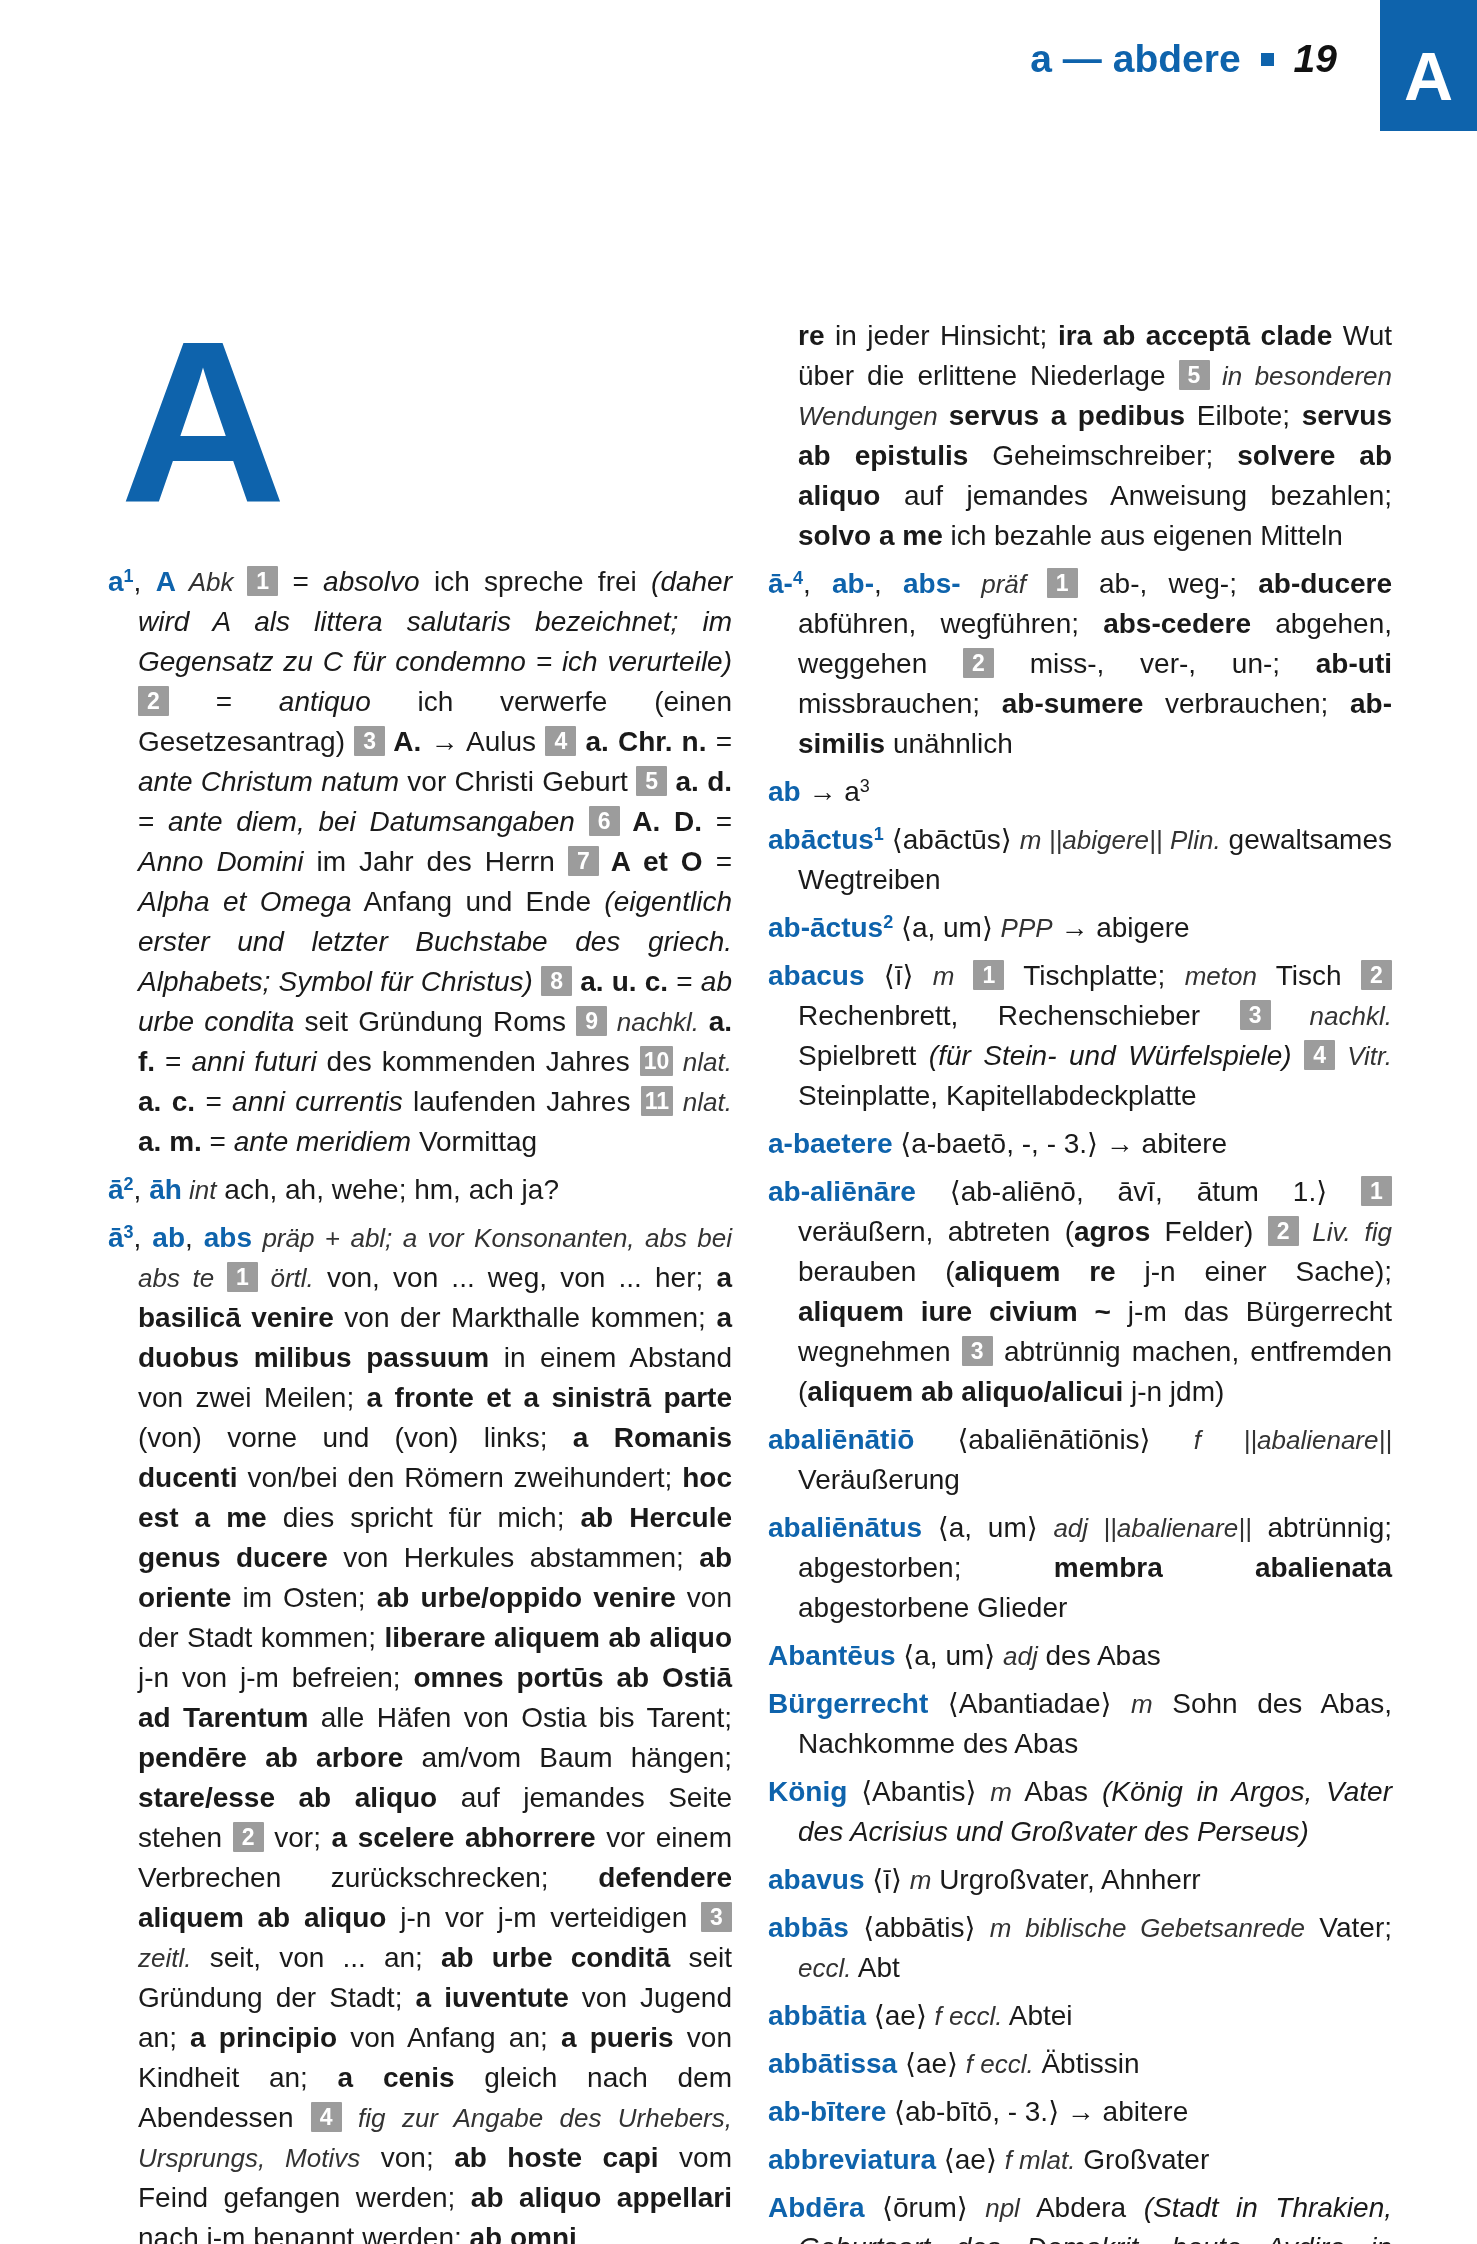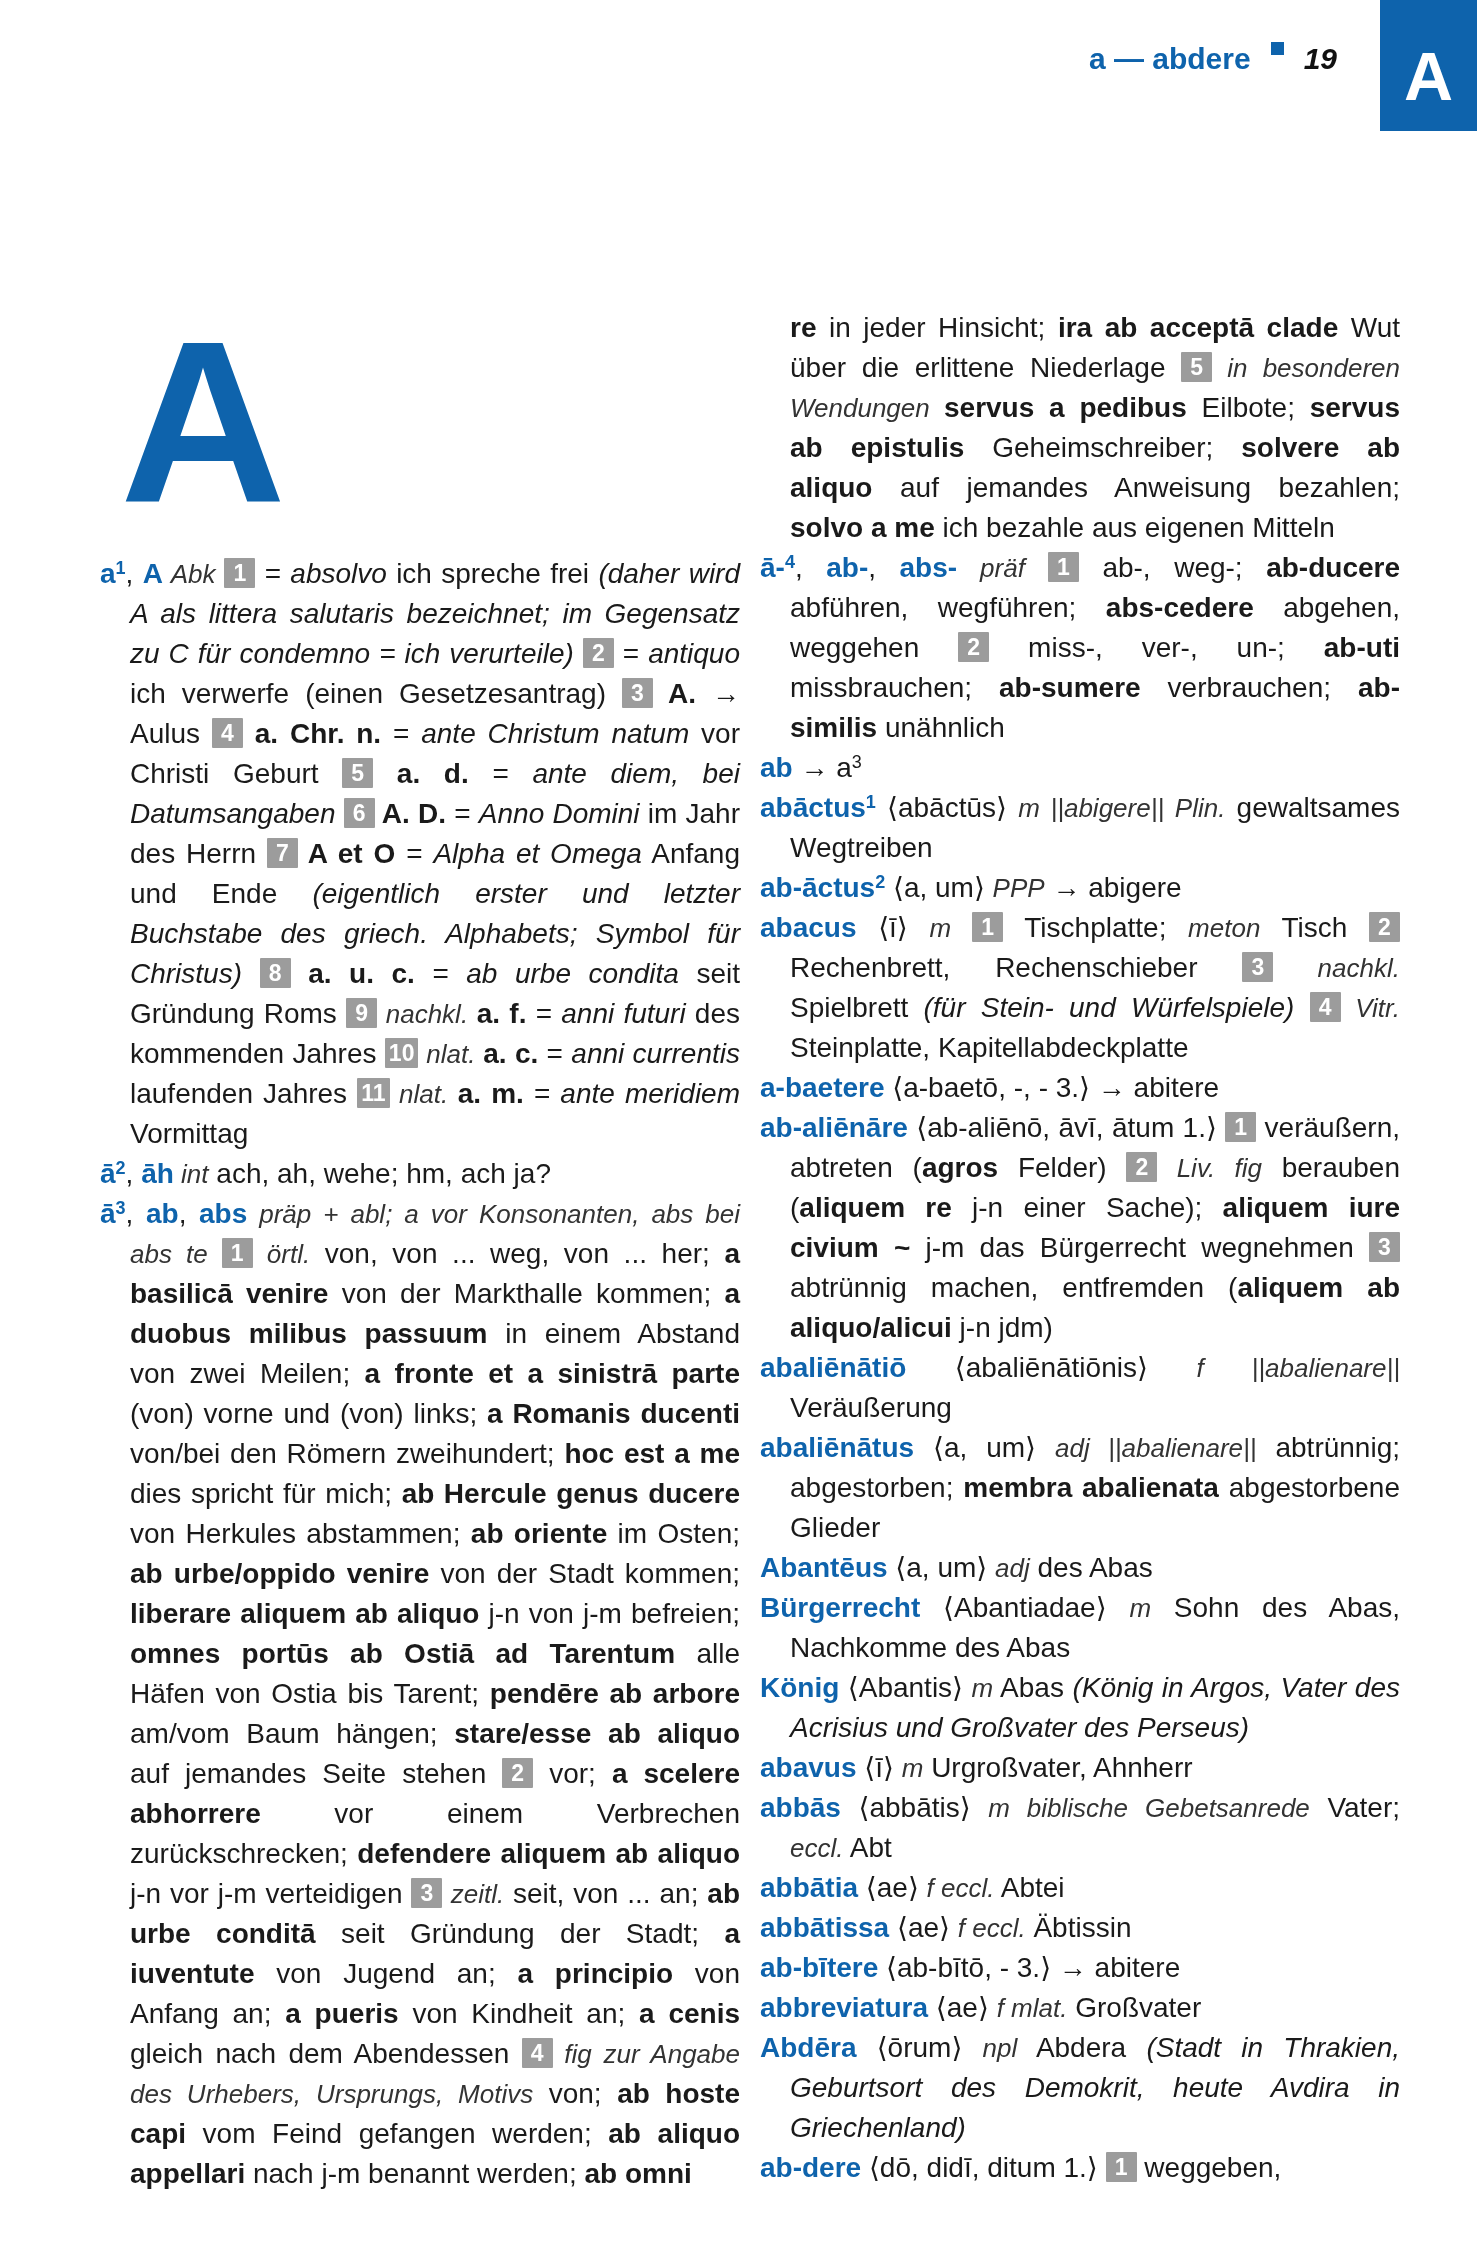--- a/index.html
+++ b/index.html
@@ -16,43 +16,43 @@
     position:absolute;top:0;right:0;
     width:97px;height:131px;
     background:#0e63ac;
     color:#fff;
     display:flex;align-items:flex-end;justify-content:center;
     font-size:68px;font-weight:bold;
     padding-bottom:16px;box-sizing:border-box;
   }
   .header-row{
     position:absolute;top:42px;left:0;right:140px;
-    display:flex;justify-content:flex-end;
+    display:flex;justify-content:flex-end;align-items:center;
     gap:20px;
-    font-size:30px;font-weight:bold;
+    font-size:39px;font-weight:bold;
     line-height:34px;
   }
   .range{color:#0e63ac;}
   .sep-square{width:13px;height:13px;background:#0e63ac;display:inline-block;}
   .page-num{color:#111;font-style:italic;}
   
   .content{
     position:absolute;top:308px;left:100px;
     width:1300px;
     display:flex;gap:20px;
   }
   .col{width:640px;}
   .dropcap{
     height:246px;
     font-size:230px;line-height:230px;
     font-weight:bold;color:#0e63ac;
     padding-left:20px;
   }
   p.entry{
-    margin:0;
+    margin:8px;
     font-size:28px;line-height:40px;
     text-align:justify;
     padding-left:30px;text-indent:-30px;
     hyphens:auto;
   }
   p.entry.cont{text-indent:0;}
   .hw{color:#0e63ac;font-weight:bold;}
   .sup{font-size:18px;vertical-align:9px;line-height:0;}
   .b{font-weight:bold;}
   .i{font-style:italic;}

